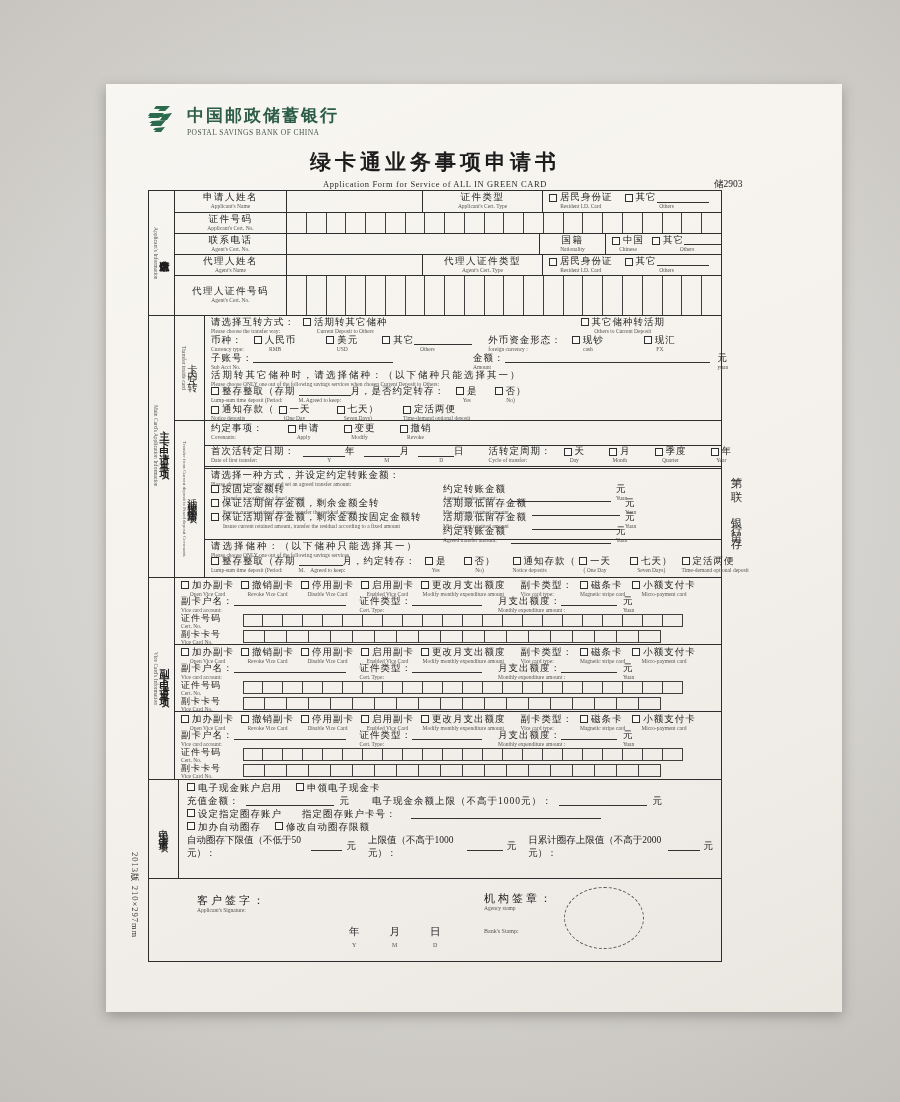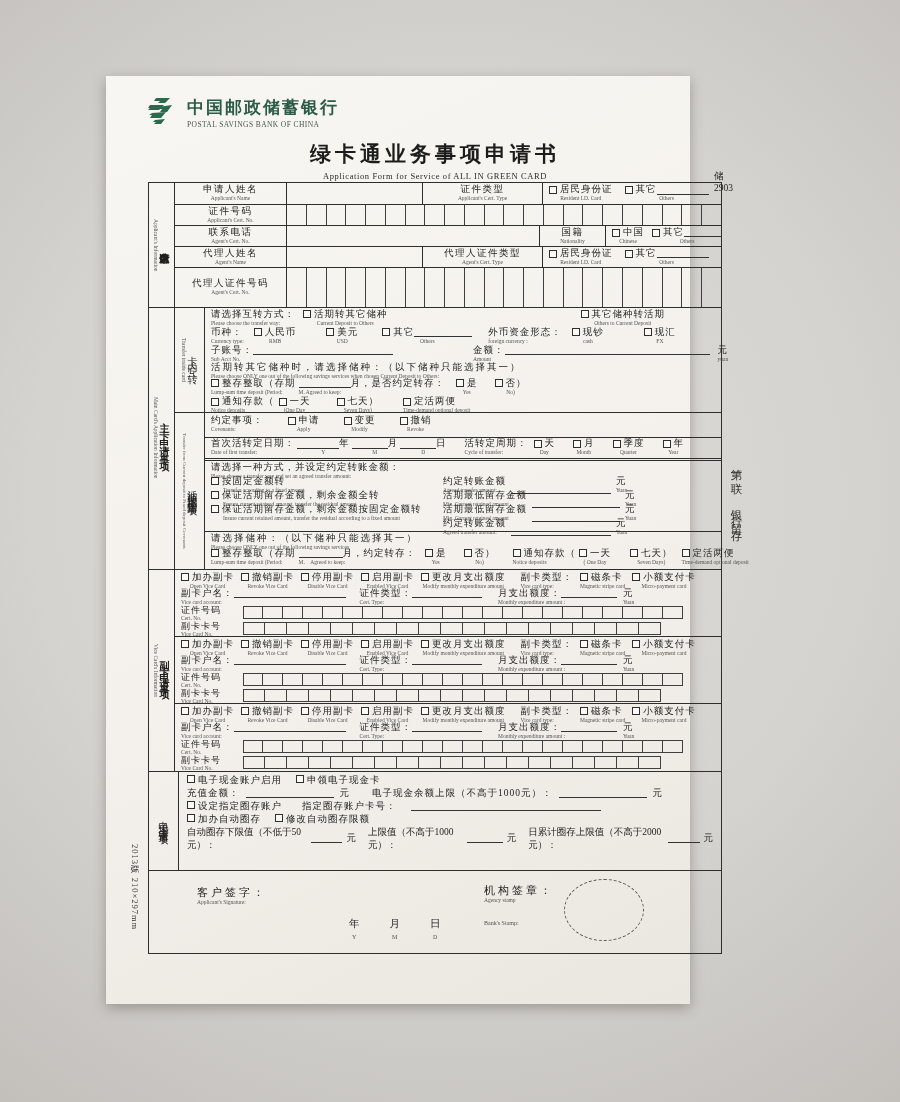--- a/index.html
+++ b/index.html
@@ -1,19 +1,19 @@
 <!DOCTYPE html>
 <html><head>
 <meta charset="utf-8">
 <style>
 *{box-sizing:border-box;margin:0;padding:0}
 html,body{width:900px;height:1102px}
 body{font-family:"Liberation Serif","DejaVu Serif",serif;background:#c9c6c2;overflow:hidden}
 .photo{position:relative;width:900px;height:1102px;background:radial-gradient(circle at 50% 45%,#dedcd8 0%,#d5d3cf 55%,#c3c0bc 100%)}
-.paper{position:absolute;left:106px;top:76px;width:584px;height:928px;background:linear-gradient(155deg,#f8f6f2 0%,#f4f1ec 55%,#eae6e0 100%);box-shadow:0 4px 12px rgba(60,55,50,.35)}
+.paper{position:absolute;left:106px;top:84px;width:736px;height:928px;background:linear-gradient(155deg,#f8f6f2 0%,#f4f1ec 55%,#eae6e0 100%);box-shadow:0 4px 12px rgba(60,55,50,.35)}
 .logo{position:absolute;left:40px;top:20px;display:flex;gap:7px;align-items:flex-start}
 .bank-cn{font-size:17px;font-weight:bold;color:#2c5c48;letter-spacing:2px}
 .bank-en{font-size:7.5px;color:#47584f;letter-spacing:.4px;margin-top:1px}
 .title-wrap{position:absolute;left:42px;top:64px;width:574px;text-align:center}
 .title{font-size:21px;font-weight:bold;color:#1c1c1c;letter-spacing:4px;font-family:"Liberation Sans","DejaVu Sans",sans-serif}
 .subtitle{font-size:8.5px;color:#2a2a2a;margin-top:3px;letter-spacing:.6px}
 .formno{position:absolute;left:608px;top:94px;font-size:9.5px;color:#222}
 .tbl{position:absolute;left:42px;top:106px;width:574px;height:772px;border:1.5px solid #2e2e2e;color:#222;display:flex;flex-direction:column}
 .sec{display:flex;border-bottom:1px solid #2e2e2e}
 .tbl>.sec:last-child{border-bottom:none}
@@ -440,21 +440,21 @@
                     <span class="e">Modify</span>
                   </span>
               <span class="opt">
                     <span class="r">
                       <span class="cb"></span>
                       <span>撤销</span>
                     </span>
                     <span class="e">Revoke</span>
                   </span>
             </div>
-            <div class="bline dbl" style="height:23px;align-items:center;gap:2px">
+            <div class="bline dbl" style="height:23px;align-items:center;gap:8px">
               <span class="opt el">
                     <span class="r">首次活转定日期：</span>
                     <span class="e">Date of first transfer:</span>
                   </span>
               <span class="opt">
                     <span class="r">
                       <span class="ul" style="width:42px"></span>
                       <span>年</span>
                     </span>
                     <span class="e">Y</span>

